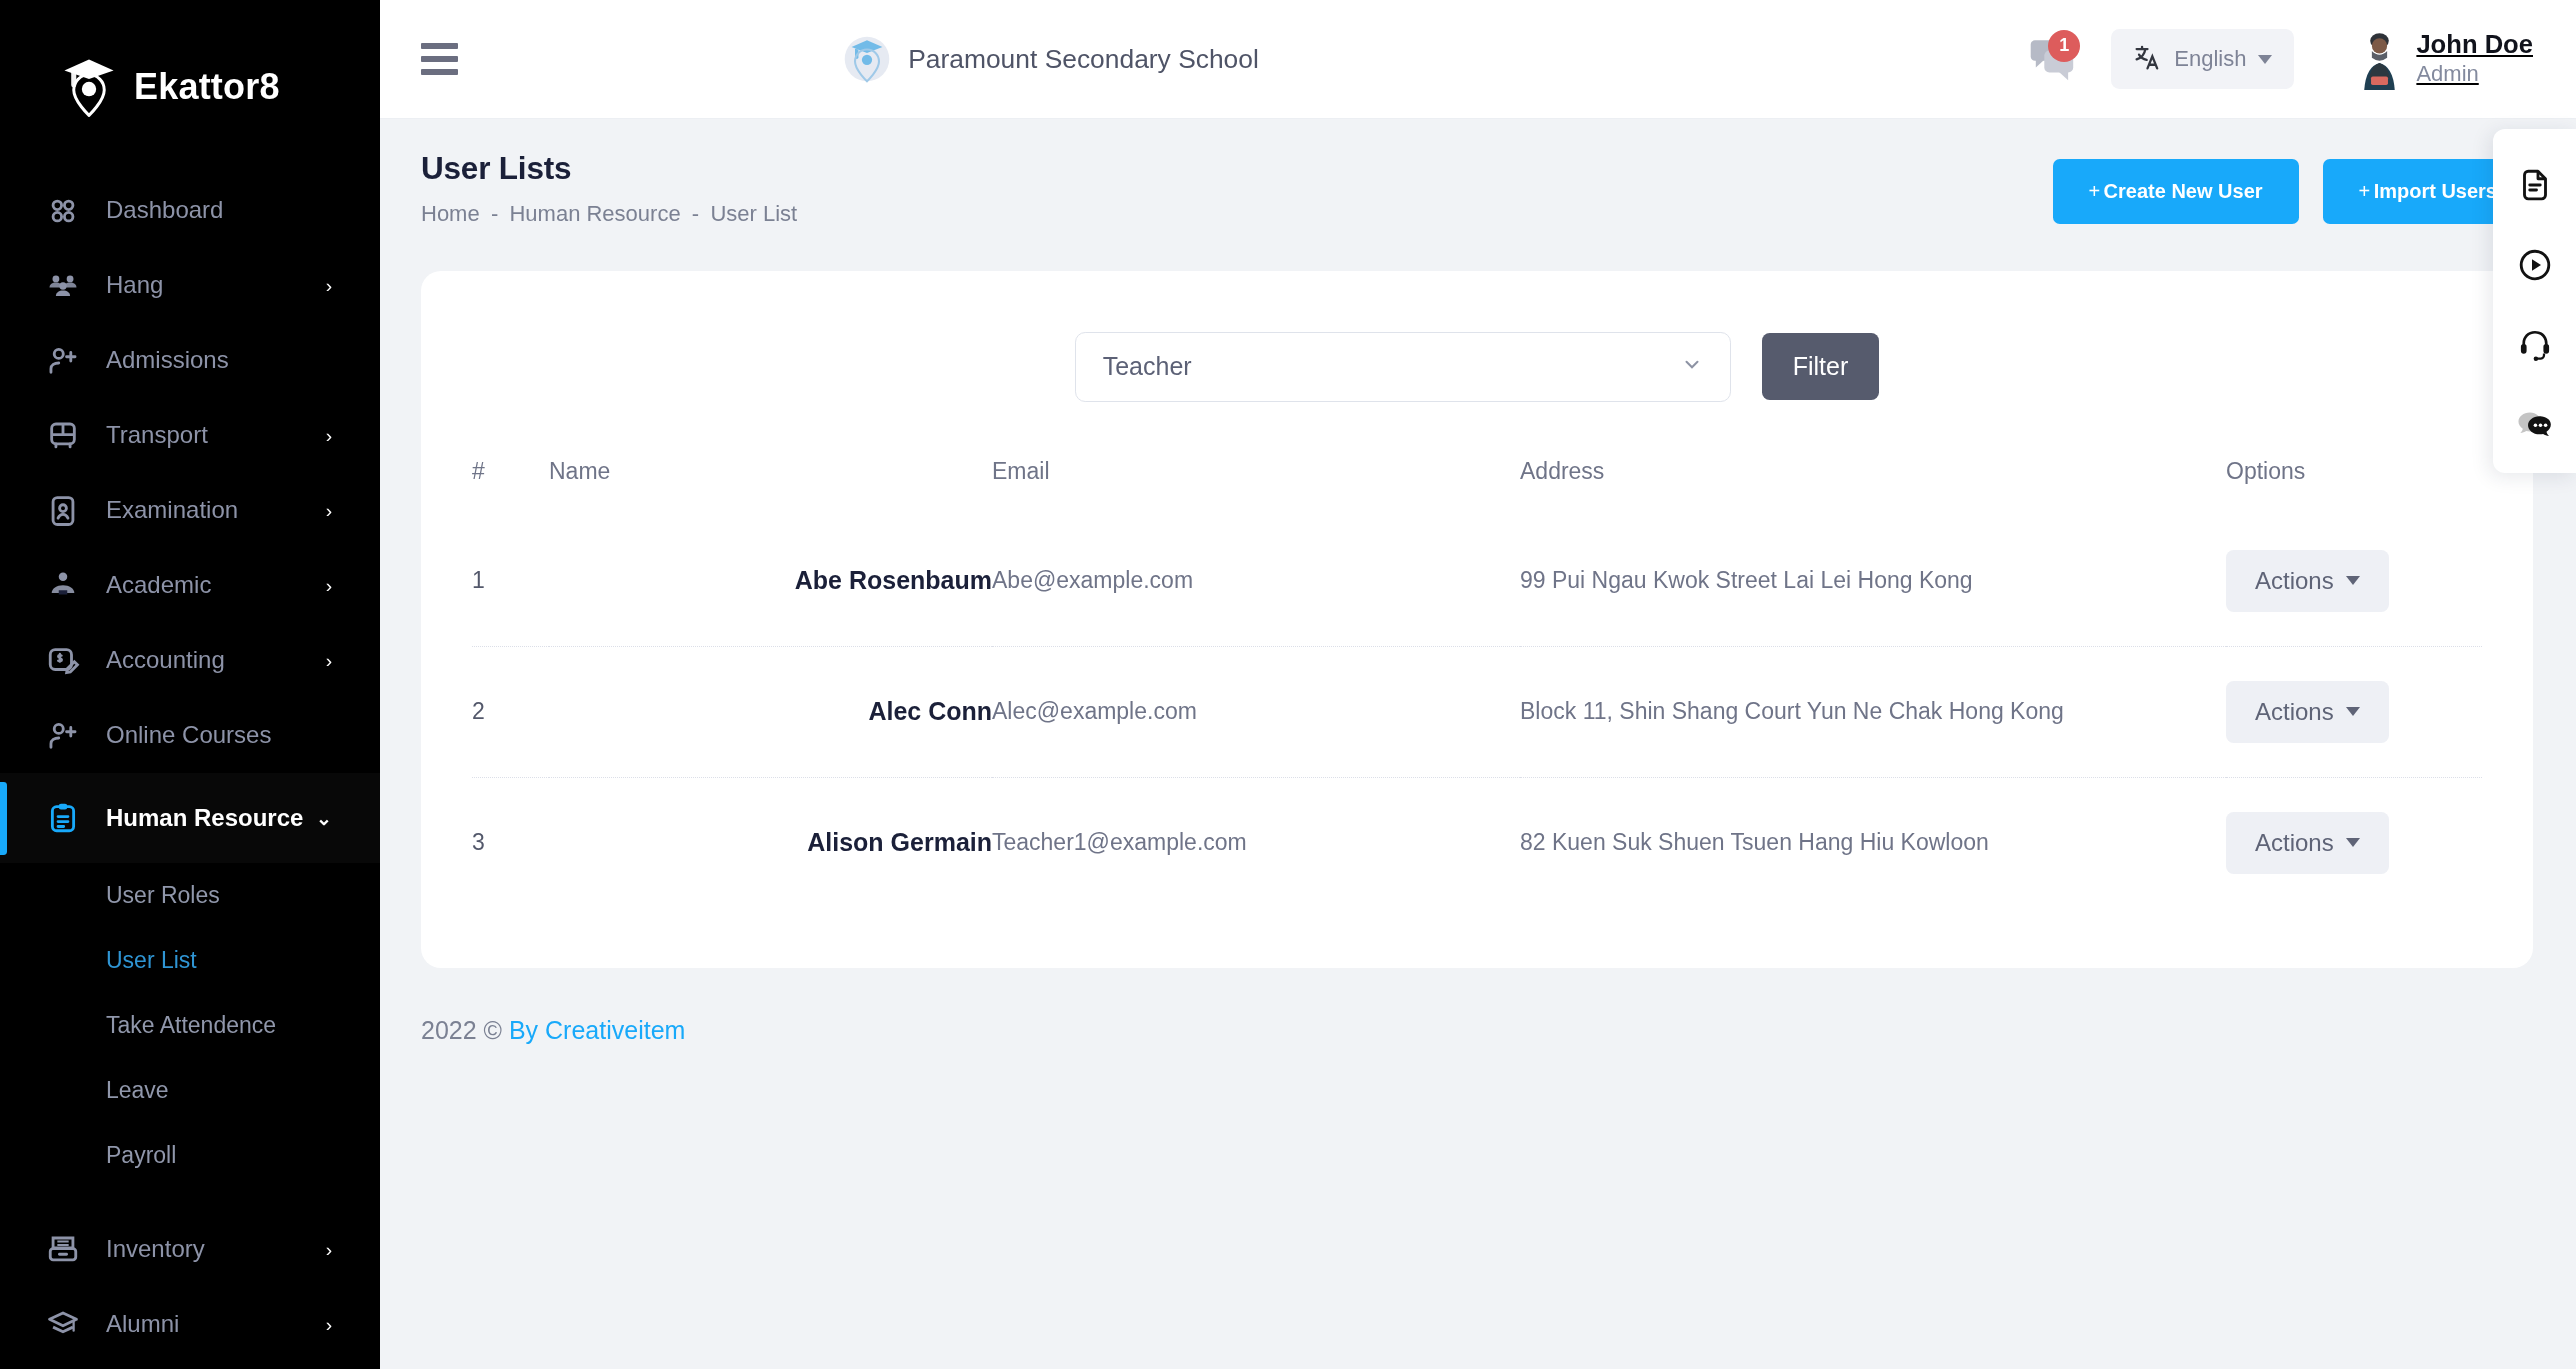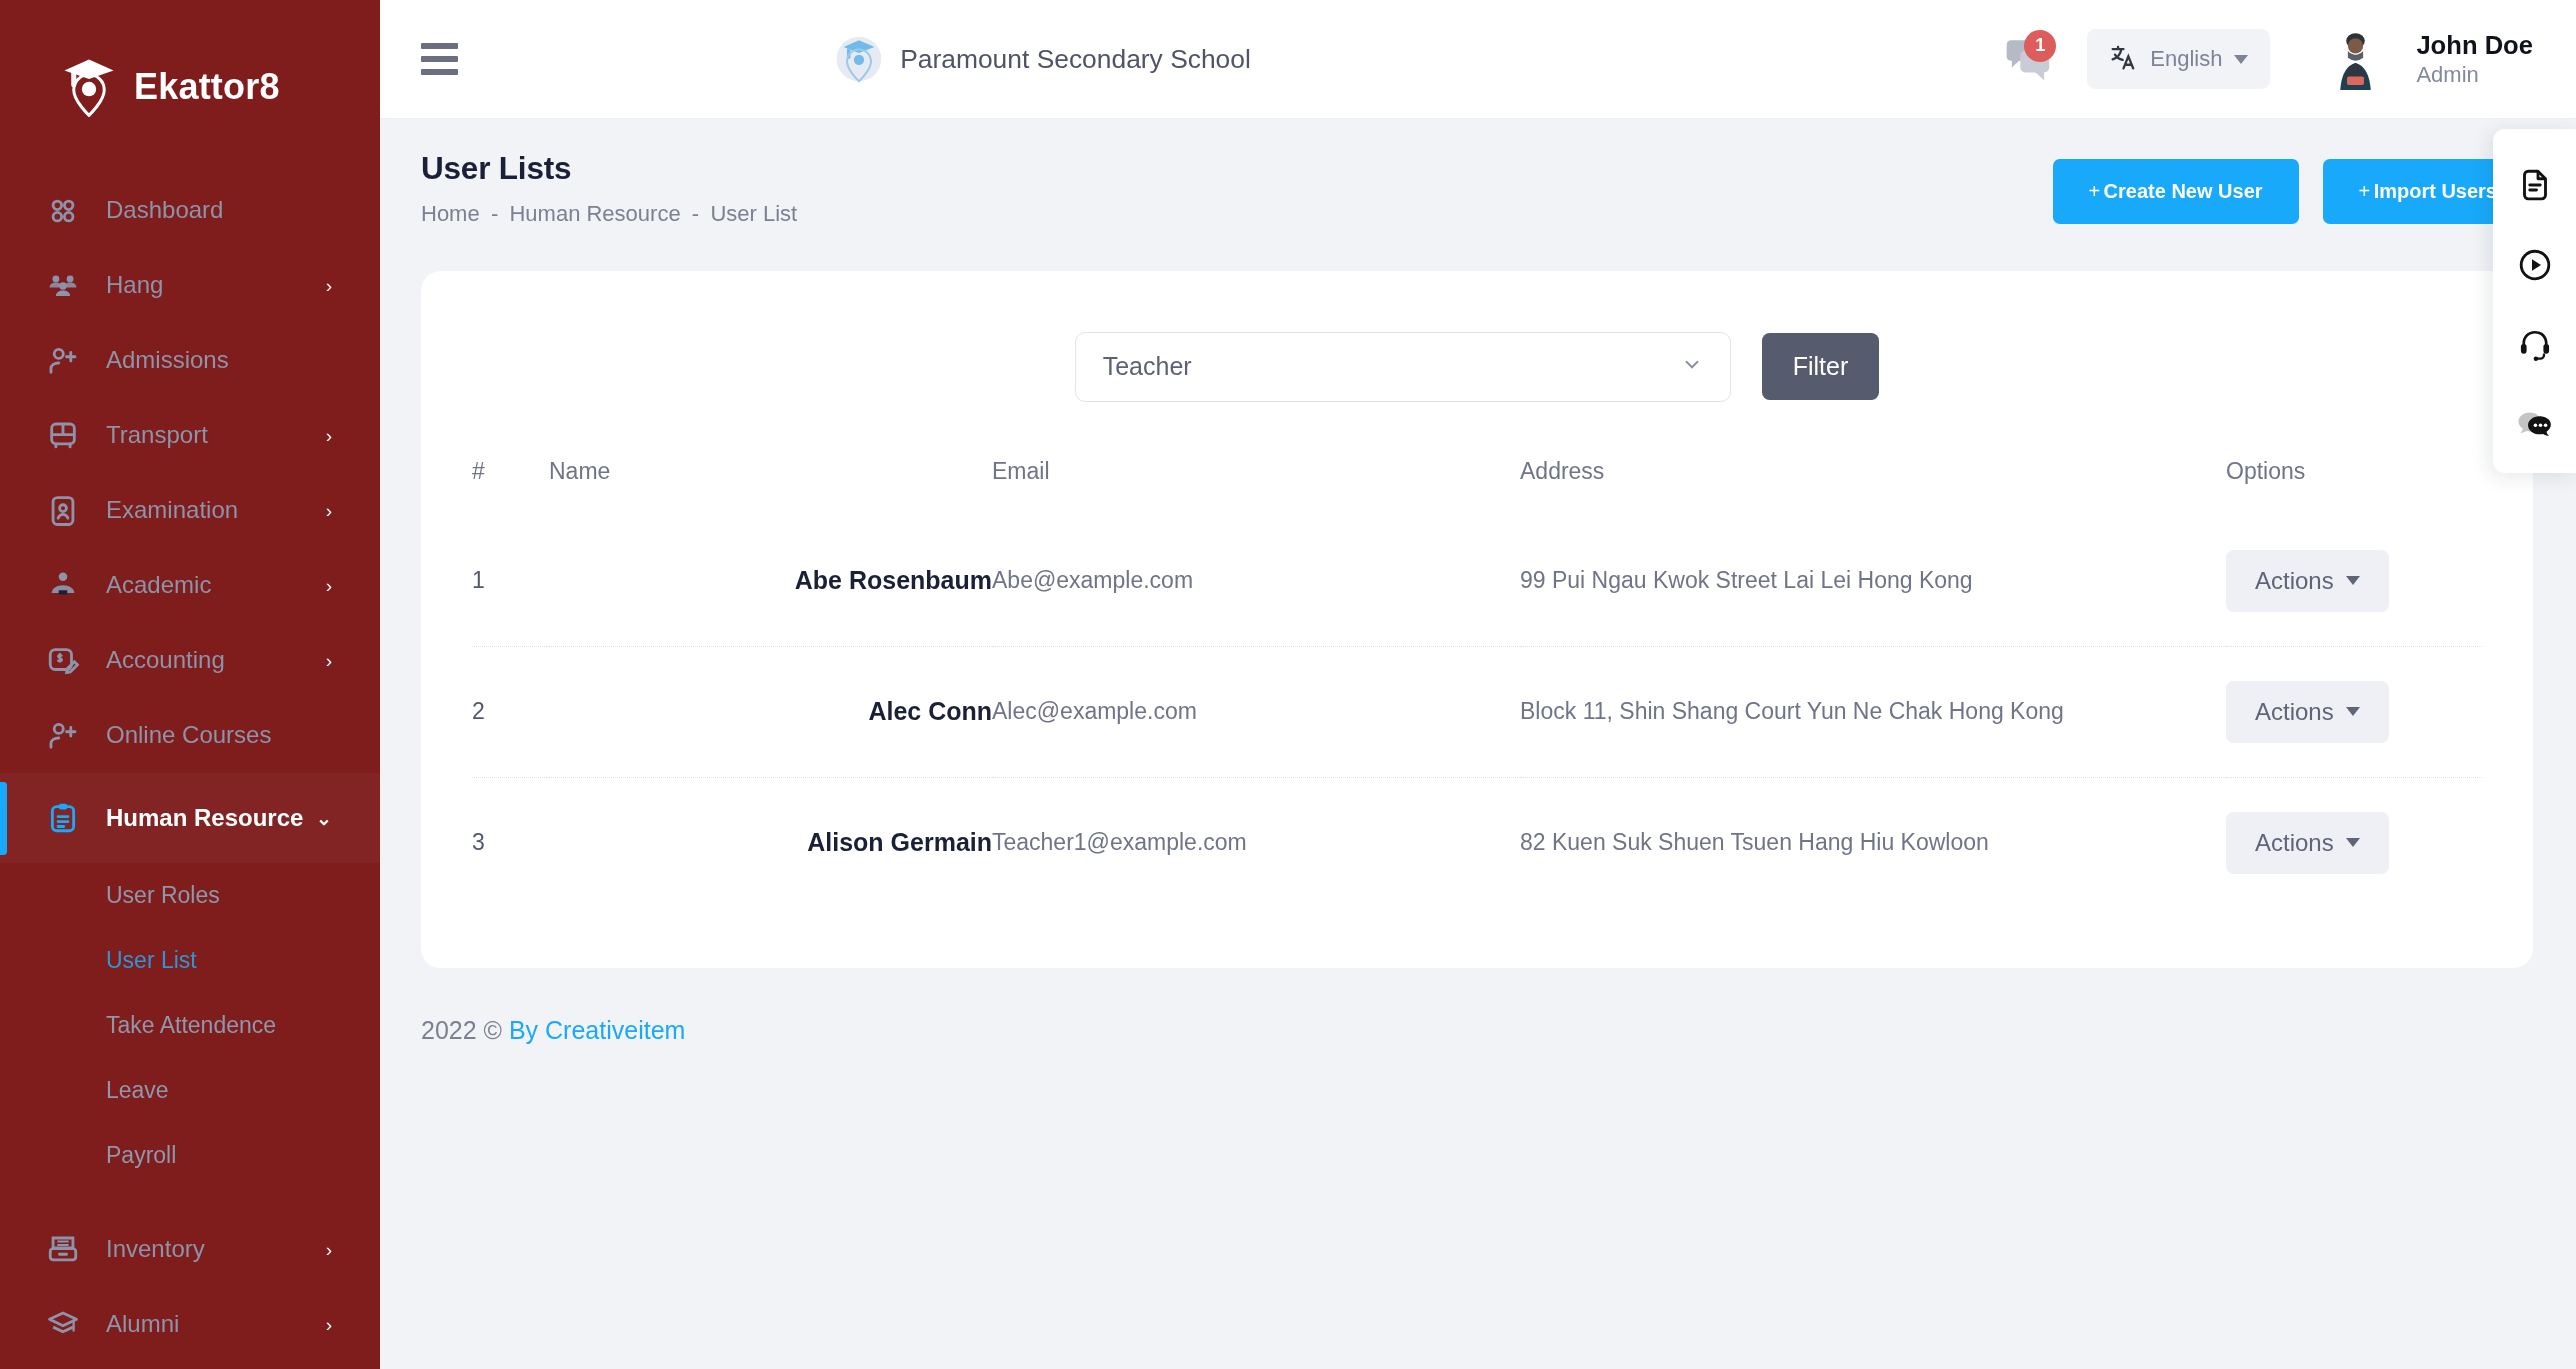--- a/index.html
+++ b/index.html
@@ -7,21 +7,21 @@
     width: 2576px; height: 1370px;
     font-family: "Liberation Sans", sans-serif;
     background: #f1f3f6;
     overflow: hidden;
   }
   .app { display: flex; width: 2576px; height: 1370px; }
 
   
   .sidebar {
     width: 380px; flex: 0 0 380px; height: 1370px;
-    background: #7f1d1d;
+    background: #000000;
     overflow: hidden; position: relative;
   }
   .brand { display: flex; align-items: center; gap: 17px; padding: 56px 0 0 61px; }
   .brand-logo { width: 56px; height: 61px; flex: 0 0 56px; }
   .brand-name { color: #fff; font-size: 36px; font-weight: 700; letter-spacing: 0.2px; }
 
   .nav { margin-top: 56px; }
   .nav-item {
     display: flex; align-items: center;
     padding: 0 48px 0 43px;
@@ -73,21 +73,21 @@
     display: flex; align-items: center; justify-content: center;
   }
   .lang {
     display: flex; align-items: center; gap: 12px;
     background: #f2f3f7; border-radius: 8.5px;
     padding: 13.6px 22px; cursor: pointer; margin-right: 58px;
   }
   .lang-txt { font-size: 22px; color: #7e8396; }
   .caret { width: 0; height: 0; border-left: 7.7px solid transparent; border-right: 7.7px solid transparent; border-top: 9.4px solid #7e8396; }
 
-  .profile { display: flex; align-items: flex-end; gap: 33px; cursor: pointer; }
+  .profile { display: flex; align-items: center; gap: 9px; cursor: pointer; text-decoration: underline; }
   .avatar { width: 55px; height: 61px; border-radius: 5.1px; overflow: hidden; display: block; }
   .p-name { font-size: 25.6px; font-weight: 700; color: #11131c; line-height: 1.2; }
   .p-role { font-size: 22px; color: #838a9e; line-height: 1.3; }
 
   
   .pagehead { display: flex; align-items: center; padding: 31px 43px 0 41px; }
   .pagehead h1 { font-size: 31.5px; color: #1b2039; font-weight: 700; letter-spacing: -0.2px; }
   .crumb { margin-top: 13.6px; font-size: 22px; color: #7b8193; }
   .crumb .sep { margin: 0 5.1px; }
   .head-btns { margin-left: auto; display: flex; gap: 24px; padding-top: 6.8px; }

